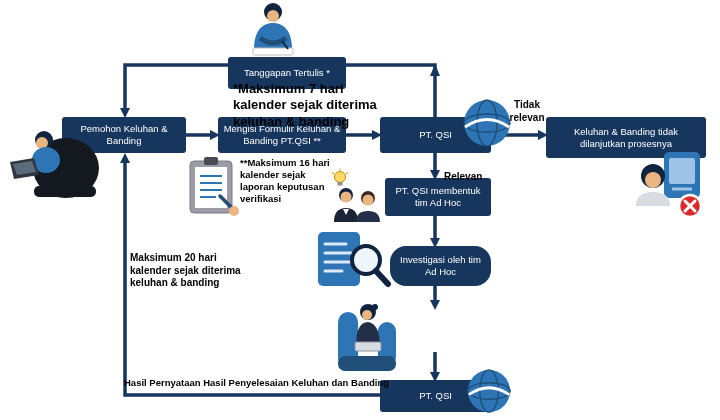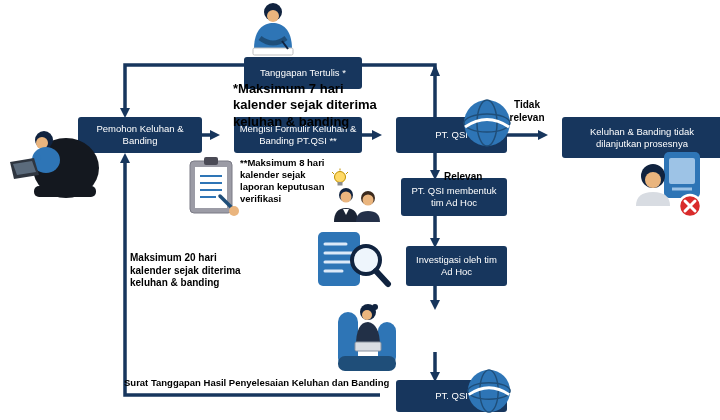--- a/index.html
+++ b/index.html
@@ -2,21 +2,21 @@
 <html><head>
 <meta charset="utf-8">
 <style>
   * { box-sizing: border-box; }
   html,body { margin:0; padding:0; background:#ffffff; font-family:"Liberation Sans", sans-serif; }
   .canvas { position:relative; width:720px; height:420px; background:#ffffff; overflow:hidden; }
   .connectors { position:absolute; left:0; top:0; z-index:1; }
   .node {
     position:absolute; z-index:2; background:#17365D; color:#ffffff;
     display:flex; align-items:center; justify-content:center; text-align:center;
-    font-size:9.5px; line-height:1.25; padding:16px 5px; border-radius:3px;margin-left:16px;
+    font-size:9.5px; line-height:1.25; padding:16px 5px; border-radius:3px;
   }
   .ann { position:absolute; z-index:2; color:#000000; font-weight:bold; font-size:9.5px; line-height:1.25; }
   .ann.center { text-align:center; }
   .nowrap { white-space:nowrap; }
   .illus { position:absolute; z-index:3; }
 </style>
 </head>
 <body>
 
 <div class="canvas">
@@ -59,36 +59,36 @@
   <div class="node" style="left:62px; top:117px; width:124px; height:36px;">Pemohon Keluhan &amp; Banding</div>
 
   <div class="node" style="left:218px; top:117px; width:128px; height:36px;">Mengisi Formulir Keluhan &amp; Banding PT.QSI **</div>
 
   <div class="node" style="left:380px; top:117px; width:111px; height:36px;">PT. QSI</div>
 
   <div class="node" style="left:385px; top:178px; width:106px; height:38px;">PT. QSI membentuk tim Ad Hoc</div>
 
   <div class="node" style="left:546px; top:117px; width:160px; height:41px;">Keluhan &amp; Banding tidak dilanjutkan prosesnya</div>
 
-  <div class="node" style="left:390px; top:246px; width:101px; height:40px;">Investigasi oleh tim Ad Hoc</div>
+  <div class="node" style="left:390px; top:246px; width:101px; height:40px;border-radius:16px;">Investigasi oleh tim Ad Hoc</div>
 
 
   <div class="node" style="left:380px; top:380px; width:111px; height:30px;">PT. QSI</div>
 
   <div class="ann" style="left:233px; top:81px; width:158px; font-size:13px;">*Maksimum 7 hari kalender sejak diterima keluhan &amp; banding</div>
 
-  <div class="ann" style="left:240px; top:157px; width:100px;">**Maksimum 8 hari kalender sejak laporan keputusan verifikasi</div>
+  <div class="ann" style="left:240px; top:157px; width:100px;">**Maksimum 16 hari kalender sejak laporan keputusan verifikasi</div>
 
   <div class="ann center" style="left:503px; top:99px; width:48px; font-size:10px;">Tidak relevan</div>
 
   <div class="ann" style="left:444px; top:171px; font-size:10px;">Relevan</div>
 
   <div class="ann" style="left:130px; top:252px; width:112px; font-size:10px;">Maksimum 20 hari kalender sejak diterima keluhan &amp; banding</div>
 
-  <div class="ann nowrap" style="left:124px; top:377px;">Surat Tanggapan Hasil Penyelesaian Keluhan dan Banding</div>
+  <div class="ann nowrap" style="left:124px; top:377px;">Hasil Pernyataan Hasil Penyelesaian Keluhan dan Banding</div>
 
   <svg class="illus" style="left:236px; top:2px;" width="75" height="55" viewBox="0 0 75 55">
     <circle cx="37" cy="10" r="9" fill="#10233F"></circle>
     <circle cx="37" cy="14" r="6" fill="#EAB57E"></circle>
     <path d="M18,47 C18,27 28,21 37,21 C46,21 56,27 56,47 Z" fill="#2E75B6"></path>
     <path d="M24,36 Q37,46 50,36" stroke="#1F4E79" stroke-width="5" fill="none"></path>
     <rect x="17" y="46" width="40" height="7" rx="1.5" fill="#FFFFFF" stroke="#BFBFBF"></rect>
     <line x1="46" y1="39" x2="52" y2="47" stroke="#10233F" stroke-width="2"></line>
   </svg>
 

